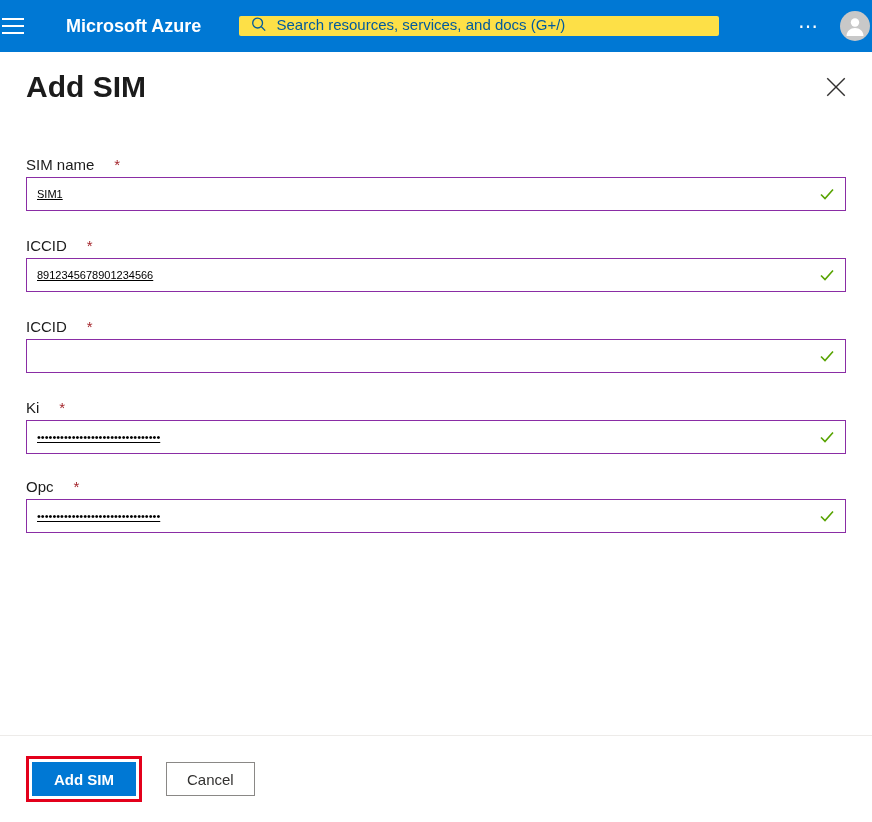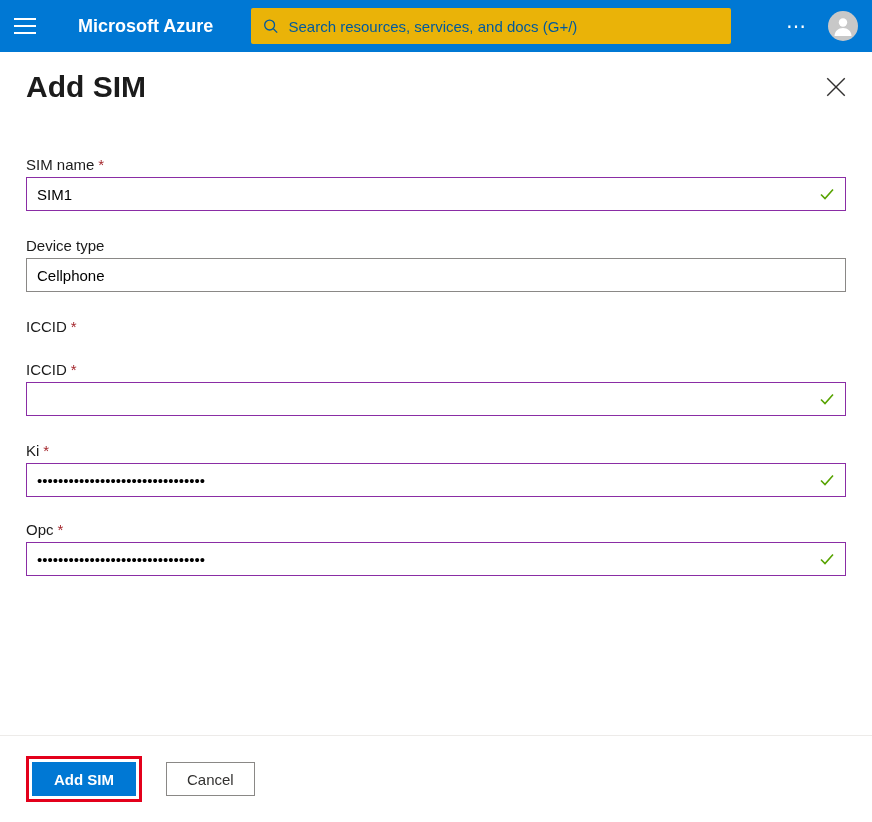--- a/index.html
+++ b/index.html
@@ -1,36 +1,36 @@
 <!DOCTYPE html>
 <html><head>
   <meta charset="utf-8">
   <style>
     * { margin:0; padding:0; box-sizing:border-box; }
     html,body { width:872px; height:822px; font-family:"Segoe UI",Arial,sans-serif; background:#fff; color:#1b1b1b; }
-    .topbar { height:52px; background:#0078d4; display:flex; align-items:center; padding:0 14px; gap:14px; }
+    .topbar { height:52px; background:#0078d4; display:flex; align-items:center; padding:0 2px; gap:14px; }
     .hamburger { width:26px; height:26px; display:flex; flex-direction:column; justify-content:center; gap:5px; cursor:pointer; }
     .hamburger div { height:2px; background:#fff; width:22px; }
     .brand { color:#fff; font-size:18px; font-weight:600; margin-left:24px; margin-right:24px; white-space:nowrap; }
-    .search-wrap { flex:1; display:flex; align-items:center; background:#eab308; border-radius:2px; height:36px; padding:0 12px; gap:10px; max-width:480px; }
+    .search-wrap { flex:1; display:flex; align-items:flex-start; background:#fde047; border-radius:2px; height:20px; padding:0 12px; gap:10px; max-width:480px; }
     .search-wrap input { border:none; background:transparent; outline:none; width:100%; font-size:15px; color:#0062af; }
     .search-wrap input::placeholder { color:#005a9e; }
     .ellipsis { color:#fff; font-size:20px; letter-spacing:2px; margin-left:auto; margin-right:6px; cursor:pointer; }
     .avatar { width:30px; height:30px; border-radius:50%; background:#c8c8c8; display:flex; align-items:center; justify-content:center; }
     .main { padding:18px 26px 0 26px; }
     .page-header { display:flex; justify-content:space-between; align-items:center; margin-bottom:52px; }
     .page-title { font-size:30px; font-weight:600; }
     .close-x { width:20px; height:20px; cursor:pointer; color:#323130; }
     .field { margin-bottom:26px; }
     .field.gap-large { margin-bottom:24px; }
-    .field-label { font-size:15px; color:#1b1b1b; margin-bottom:4px; display:flex; align-items:center; gap:4px; }
+    .field-label { font-size:15px; color:#1b1b1b; margin-bottom:4px; display:flex; align-items:center; gap:20px; }
     .req { color:#a4262c; }
     .input-row { position:relative; display:flex; align-items:center; border:1px solid #8a2da5; height:34px; padding:0 34px 0 10px; }
     .input-row.plain { border-color:#8a8886; }
-    .input-row input { border:none; outline:none; width:100%; font-size:15px; font-family:inherit; background:transparent; }
+    .input-row input { border:none; outline:none; width:100%; font-size:11px; font-family:inherit; background:transparent;text-decoration:underline; }
     .check { position:absolute; right:10px; top:50%; transform:translateY(-50%); color:#57a300; }
     .footer { position:absolute; bottom:0; left:0; width:872px; border-top:1px solid #edebe9; padding:20px 26px; display:flex; gap:24px; align-items:center; }
     .highlight-frame { border:3px solid #e3001b; padding:3px; display:inline-flex; }
     .btn-primary { background:#0078d4; color:#fff; border:none; height:34px; padding:0 22px; font-size:15px; font-weight:600; cursor:pointer; }
     .btn-secondary { background:#fff; color:#323130; border:1px solid #8a8886; height:34px; padding:0 20px; font-size:15px; cursor:pointer; }
   </style>
 </head>
 <body>
 
 <div class="topbar">
@@ -71,34 +71,32 @@
         <span class="req">*</span>
       </div>
     <div class="input-row">
       <input type="text" value="SIM1" style="">
       <svg class="check" width="16" height="16" viewBox="0 0 16 16" fill="none" stroke="currentColor" stroke-width="1.6">
           <polyline points="2,8.5 6,12.5 14,3.5"></polyline>
         </svg>
     </div>
   </div>
 
-  <div class="field">
-    <div class="field-label">
-        <span>Device type</span>
-      </div>
-    <div class="input-row plain">
-      <input type="text" value="Cellphone" style="">
-    </div>
-  </div>
 
   <div class="field">
     <div class="field-label">
         <span>ICCID</span>
         <span class="req">*</span>
       </div>
+    <div class="input-row">
+      <input type="text" value="8912345678901234566" style="">
+      <svg class="check" width="16" height="16" viewBox="0 0 16 16" fill="none" stroke="currentColor" stroke-width="1.6">
+          <polyline points="2,8.5 6,12.5 14,3.5"></polyline>
+        </svg>
+    </div>
   </div>
 
   <div class="field">
     <div class="field-label">
         <span>ICCID</span>
         <span class="req">*</span>
       </div>
     <div class="input-row">
       <svg class="check" width="16" height="16" viewBox="0 0 16 16" fill="none" stroke="currentColor" stroke-width="1.6">
           <polyline points="2,8.5 6,12.5 14,3.5"></polyline>

